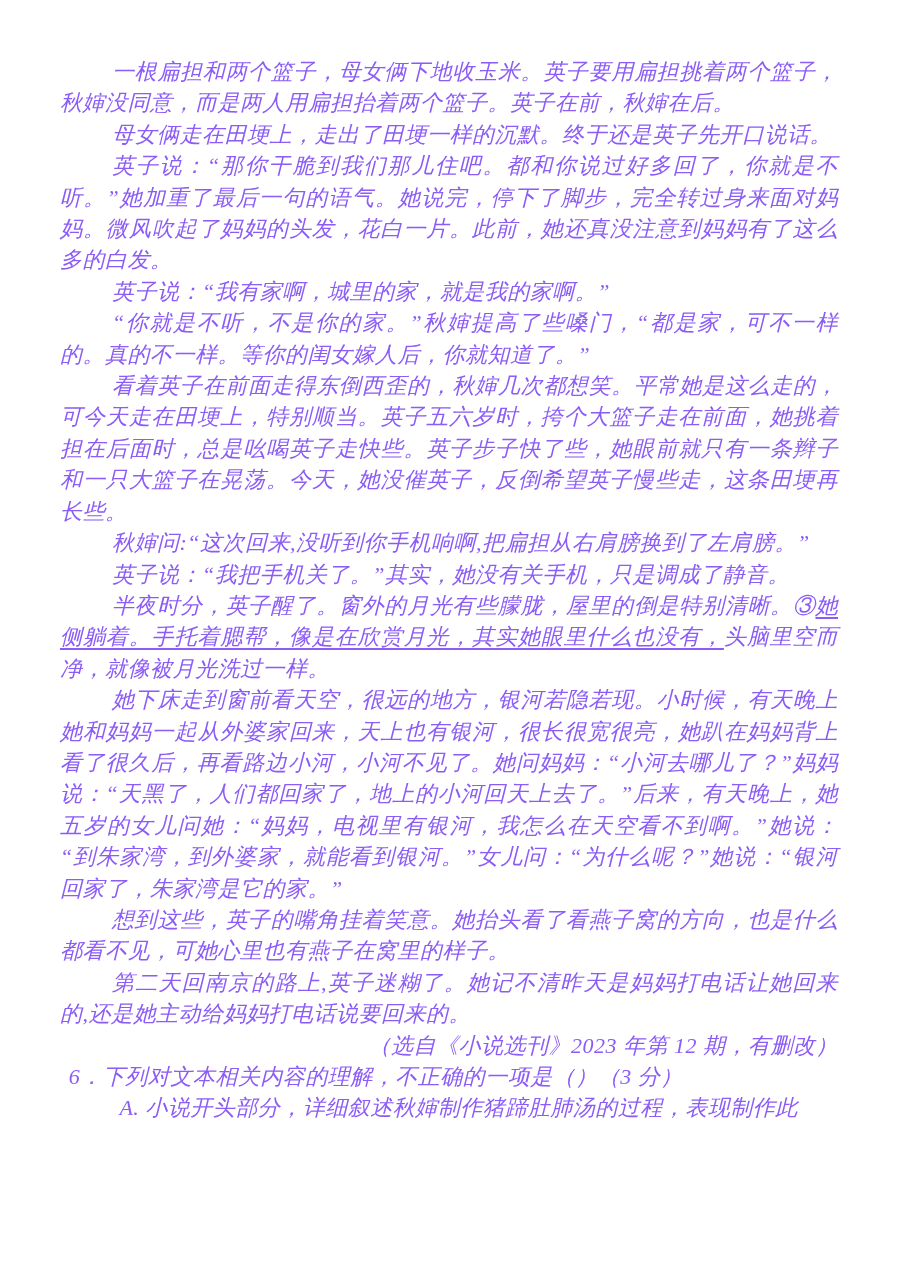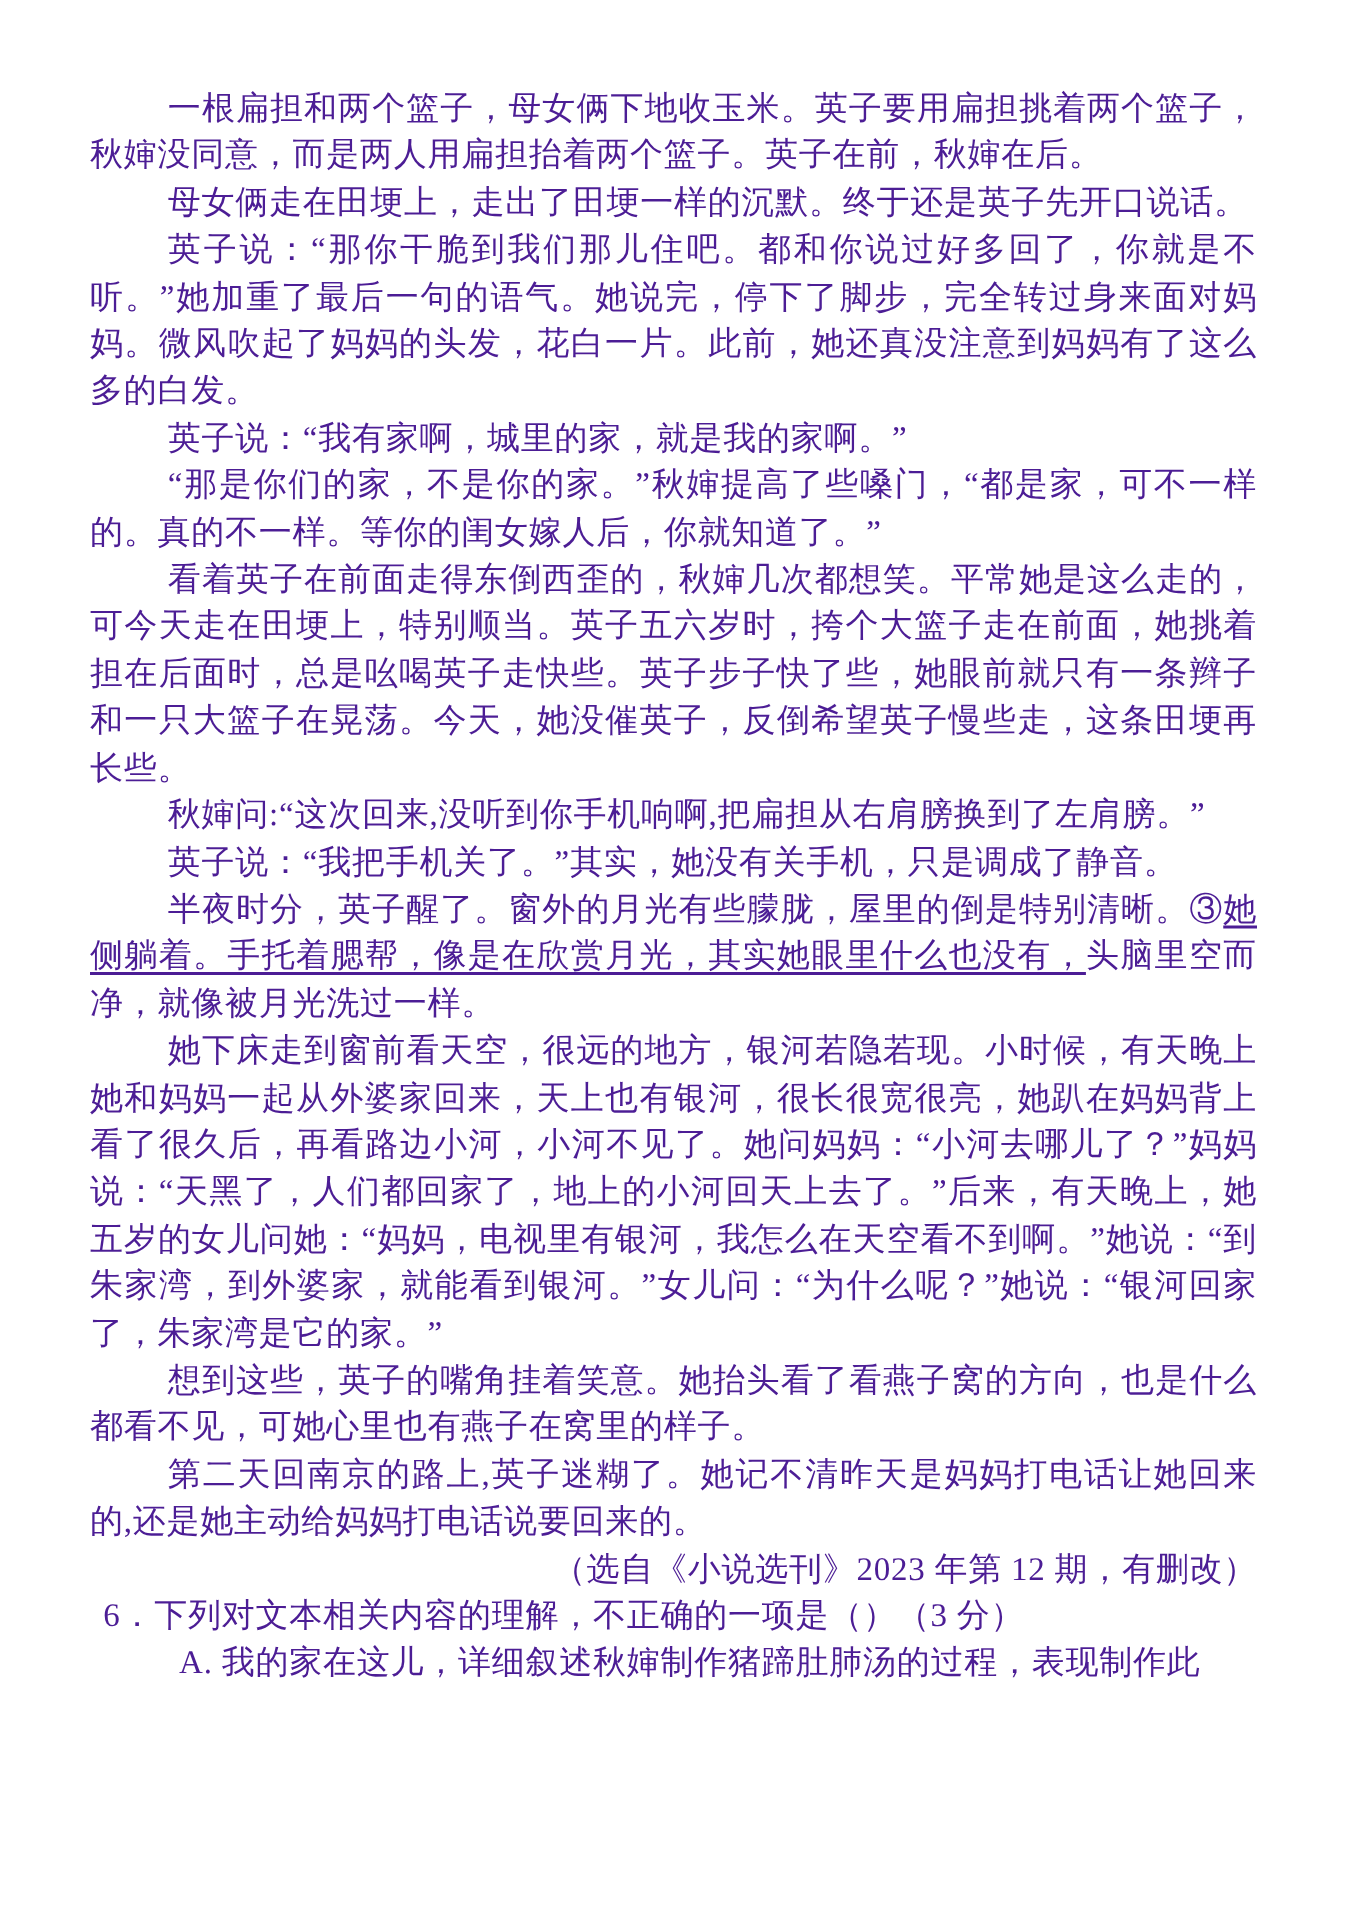--- a/index.html
+++ b/index.html
@@ -40,30 +40,30 @@
   u.marked {
     text-decoration: underline;
     text-decoration-thickness: 1.5px;
     text-underline-offset: 4px;
   }
 </style>
 </head>
 <body>
 
 <div class="page">
-  <div class="text-block" id="article-text" style="color: #4c1d95;">
+  <div class="text-block" id="article-text" style="color: #8b5cf6; font-style: italic;">
       <p class="body"><span>一根扁担和两个篮子，母女俩下地收玉米。英子要用扁担挑着两个篮子，秋婶没同意，而是两人用扁担抬着两个篮子。英子在前，秋婶在后。</span></p>
       <p class="body"><span>母女俩走在田埂上，走出了田埂一样的沉默。终于还是英子先开口说话。</span></p>
       <p class="body"><span>英子说：“那你干脆到我们那儿住吧。都和你说过好多回了，你就是不听。”她加重了最后一句的语气。她说完，停下了脚步，完全转过身来面对妈妈。微风吹起了妈妈的头发，花白一片。此前，她还真没注意到妈妈有了这么多的白发。</span></p>
       <p class="body"><span>英子说：“我有家啊，城里的家，就是我的家啊。”</span></p>
-      <p class="body"><span>“那是你们的家，不是你的家。”秋婶提高了些嗓门，“都是家，可不一样的。真的不一样。等你的闺女嫁人后，你就知道了。”</span></p>
+      <p class="body"><span>“你就是不听，不是你的家。”秋婶提高了些嗓门，“都是家，可不一样的。真的不一样。等你的闺女嫁人后，你就知道了。”</span></p>
       <p class="body"><span>看着英子在前面走得东倒西歪的，秋婶几次都想笑。平常她是这么走的，可今天走在田埂上，特别顺当。英子五六岁时，挎个大篮子走在前面，她挑着担在后面时，总是吆喝英子走快些。英子步子快了些，她眼前就只有一条辫子和一只大篮子在晃荡。今天，她没催英子，反倒希望英子慢些走，这条田埂再长些。</span></p>
       <p class="body"><span>秋婶问:“这次回来,没听到你手机响啊,把扁担从右肩膀换到了左肩膀。”</span></p>
       <p class="body"><span>英子说：“我把手机关了。”其实，她没有关手机，只是调成了静音。</span></p>
       <p class="body"><span>半夜时分，英子醒了。窗外的月光有些朦胧，屋里的倒是特别清晰。③</span><u class="marked">她侧躺着。手托着腮帮，像是在欣赏月光，其实她眼里什么也没有，</u><span>头脑里空而净，就像被月光洗过一样。</span></p>
       <p class="body"><span>她下床走到窗前看天空，很远的地方，银河若隐若现。小时候，有天晚上她和妈妈一起从外婆家回来，天上也有银河，很长很宽很亮，她趴在妈妈背上看了很久后，再看路边小河，小河不见了。她问妈妈：“小河去哪儿了？”妈妈说：“天黑了，人们都回家了，地上的小河回天上去了。”后来，有天晚上，她五岁的女儿问她：“妈妈，电视里有银河，我怎么在天空看不到啊。”她说：“到朱家湾，到外婆家，就能看到银河。”女儿问：“为什么呢？”她说：“银河回家了，朱家湾是它的家。”</span></p>
       <p class="body"><span>想到这些，英子的嘴角挂着笑意。她抬头看了看燕子窝的方向，也是什么都看不见，可她心里也有燕子在窝里的样子。</span></p>
       <p class="body"><span>第二天回南京的路上,英子迷糊了。她记不清昨天是妈妈打电话让她回来的,还是她主动给妈妈打电话说要回来的。</span></p>
       <p class="citation"><span>（选自《小说选刊》2023 年第 12 期，有删改）</span></p>
       <p class="question"><span>6．下列对文本相关内容的理解，不正确的一项是（）（3 分）</span></p>
-      <p class="option"><span>A. 我的家在这儿，详细叙述秋婶制作猪蹄肚肺汤的过程，表现制作此</span></p>
+      <p class="option"><span>A. 小说开头部分，详细叙述秋婶制作猪蹄肚肺汤的过程，表现制作此</span></p>
     </div>
 </div>
 
 </body></html>

